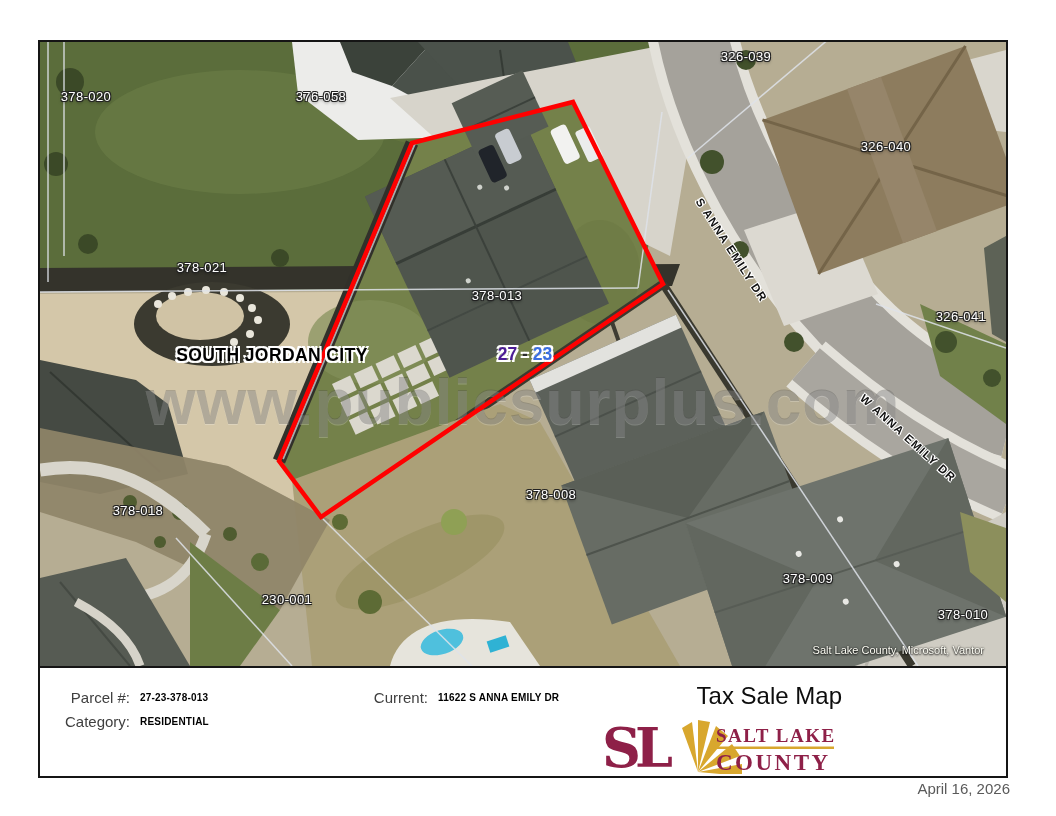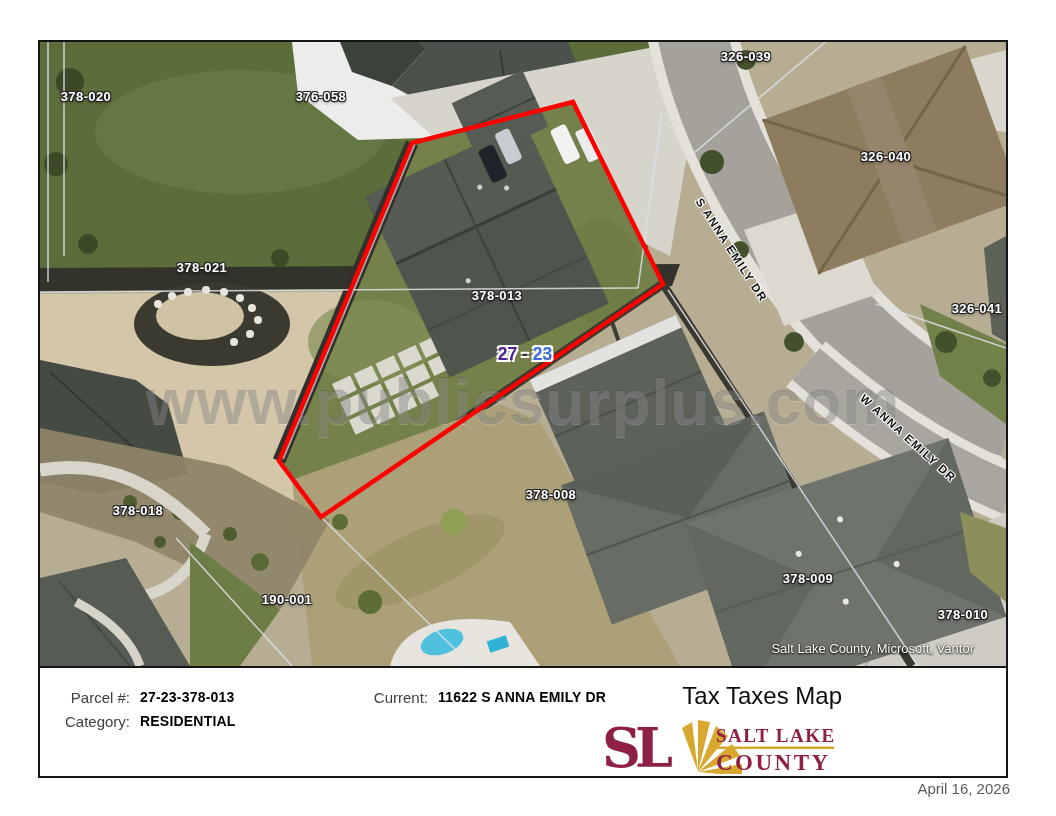--- a/index.html
+++ b/index.html
@@ -11,21 +11,21 @@
     position:absolute; left:38px; top:40px; width:966px; height:734px;
     border:2px solid #151515; background:#ffffff;
   }
   .photo {
     position:absolute; left:0; top:0; width:966px; height:624px;
     border-bottom:2px solid #151515; overflow:hidden; background:#b6ad93;
   }
   .layer { position:absolute; left:0; top:0; }
   .plabel {
     position:absolute; transform:translate(-50%,-50%);
-    color:#fff; font-weight:bold; font-size:13px; letter-spacing:.4px; white-space:nowrap;
+    color:#fff; font-weight:normal; font-size:13px; letter-spacing:.4px; white-space:nowrap;
     text-shadow:-1px -1px 0 #222,1px -1px 0 #222,-1px 1px 0 #222,1px 1px 0 #222,0 2px 3px rgba(0,0,0,.55);
   }
   .city {
     position:absolute; transform:translate(-50%,-50%);
     color:#000; font-size:17.5px; font-weight:bold; letter-spacing:.4px; white-space:nowrap;
     text-shadow:-2px -2px 0 #fff,2px -2px 0 #fff,-2px 2px 0 #fff,2px 2px 0 #fff,0 0 2px #fff;
   }
   .ref {
     position:absolute; transform:translate(-50%,-50%);
     font-size:17.5px; font-weight:bold; white-space:nowrap;
@@ -39,32 +39,32 @@
     letter-spacing:1.4px; white-space:nowrap; transform-origin:center;
     text-shadow:-1px -1px 0 #fff,1px -1px 0 #fff,-1px 1px 0 #fff,1px 1px 0 #fff;
   }
   .watermark {
     position:absolute; left:8px; top:318px; width:950px; text-align:center;
     font-size:64px; line-height:84px; font-weight:bold; white-space:nowrap;
     color:rgba(72,72,72,.30); letter-spacing:1px;
     text-shadow:0 1px 0 rgba(255,255,255,.22);
   }
   .attrib {
-    position:absolute; right:32px; bottom:10px; color:#fdfdf4; font-size:13px;
+    position:absolute; right:22px; bottom:10px; color:#fdfdf4; font-size:11px;
     text-shadow:0 1px 2px rgba(0,0,0,.9), 0 0 2px rgba(0,0,0,.8);
   }
   .footer { position:absolute; left:0; top:626px; width:804px; height:106px; background:#fff; }
   .fgroup { position:absolute; }
   .g1 { left:2px; top:17px; }
   .g2 { left:242px; top:17px; }
   .frow { display:flex; height:24px; align-items:center; }
   .flabel { color:#3f3f3f; font-size:15px; text-align:right; }
   .g1 .flabel { width:88px; }
   .g2 .flabel { width:146px; }
-  .fvalue { color:#000; font-size:14px; font-weight:bold; margin-left:10px; letter-spacing:.2px; white-space:nowrap; }
+  .fvalue { color:#000; font-size:10px; font-weight:bold; margin-left:10px; letter-spacing:.2px; white-space:nowrap; }
   .title { position:absolute; right:2px; top:14px; font-size:24px; color:#0d0d0d; }
   .logo { position:absolute; right:0; top:52px; }
   .date { position:absolute; right:46px; top:780px; font-size:15px; color:#5a5a5a; }
 </style>
 </head>
 <body>
 
 <div class="frame">
   <div class="photo">
 
@@ -260,30 +260,31 @@
 
     <div class="watermark">www.publicsurplus.com</div>
 
     <svg class="layer" width="966" height="624" viewBox="0 0 966 624">
       <polygon points="533,60 623,242 281,475 239,419 372,101" fill="none" stroke="#ff0000" stroke-width="4.5" stroke-linejoin="miter"></polygon>
     </svg>
 
     <div class="plabel" style="left:46px;  top:54px;">378-020</div>
     <div class="plabel" style="left:274px; top:54px;margin-left:7px;">376-058</div>
     <div class="plabel" style="left:706px; top:14px;">326-039</div>
-    <div class="plabel" style="left:846px; top:114px;text-align:center;">326-040</div>
+    <div class="plabel" style="left:846px; top:104px;text-align:center;">326-040</div>
     <div class="plabel" style="left:162px; top:225px;">378-021</div>
-    <div class="plabel" style="left:921px; top:266px;margin-left:16px;">326-041</div>
+    <div class="plabel" style="left:921px; top:274px;">326-041</div>
     <div class="plabel" style="left:457px; top:253px;">378-013</div>
     <div class="plabel" style="left:98px;  top:468px;">378-018</div>
     <div class="plabel" style="left:511px; top:452px;">378-008</div>
-    <div class="plabel" style="left:247px; top:557px;">190-001</div>
+    <div class="plabel" style="left:247px; top:557px;">230-001</div>
     <div class="plabel" style="left:768px; top:536px;">378-009</div>
     <div class="plabel" style="left:923px; top:572px;">378-010</div>
 
+    <div class="city" style="left:232px; top:313px;">SOUTH JORDAN CITY</div>
     <div class="ref" style="left:485px; top:312px;"><span class="ref-left">27</span><span class="ref-dash"> <span>-</span> </span><span class="ref-right">23</span></div>
 
     <div class="street" style="left:631px; top:202px; transform:rotate(57deg);">S ANNA EMILY DR</div>
     <div class="street" style="left:806px; top:390px; transform:rotate(42deg);">W ANNA EMILY DR</div>
 
     <div class="attrib">Salt Lake County, Microsoft, Vantor</div>
   </div>
 
   <div class="footer">
     <div class="fgroup g1">
@@ -296,21 +297,21 @@
         <span class="fvalue">RESIDENTIAL</span>
       </div>
     </div>
     <div class="fgroup g2">
       <div class="frow">
         <span class="flabel">Current:</span>
         <span class="fvalue">11622 S ANNA EMILY DR</span>
       </div>
     </div>
 
-    <div class="title">Tax Taxes Map</div>
+    <div class="title">Tax Sale Map</div>
 
     <svg class="logo" width="240" height="54" viewBox="0 0 240 54">
       <text x="-2" y="47" font-family="DejaVu Serif, serif" font-weight="bold" font-size="54" fill="#8e2048" letter-spacing="-6">SL</text>
       <g transform="translate(94,52)" fill="#d8a72e">
         <polygon points="0,0 -16,-44 -6,-50"></polygon>
         <polygon points="0,0 0,-52 12,-50"></polygon>
         <polygon points="0,0 18,-46 30,-36"></polygon>
         <polygon points="0,0 34,-28 42,-16"></polygon>
         <polygon points="0,0 44,-8 44,4"></polygon>
       </g>

